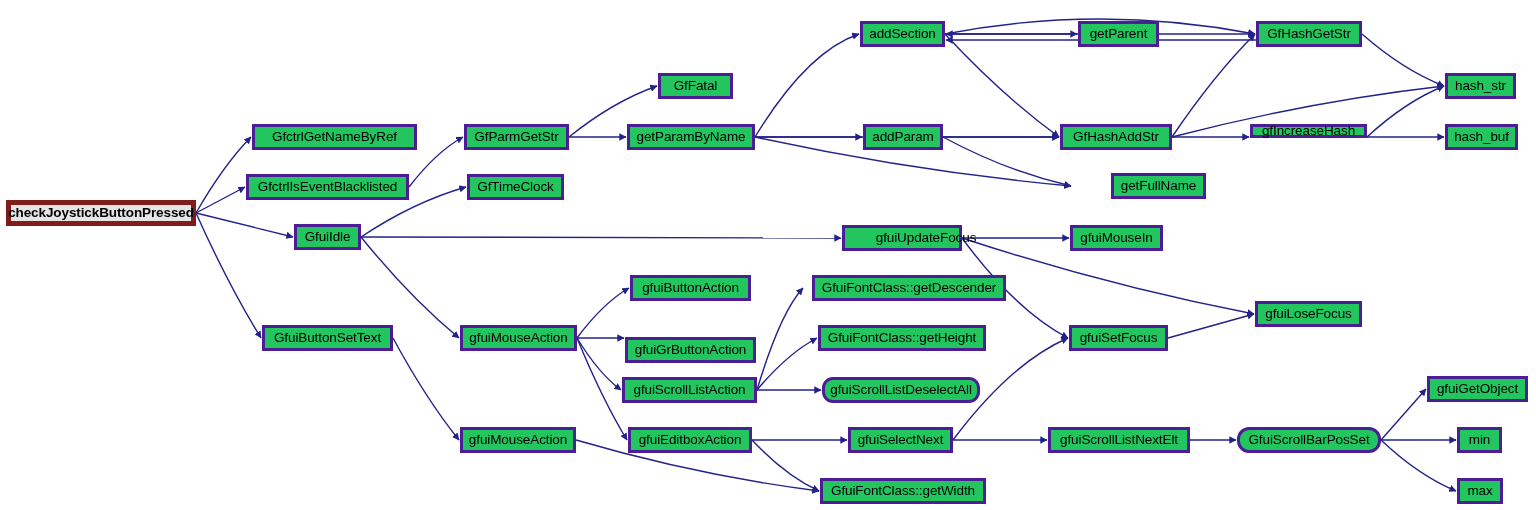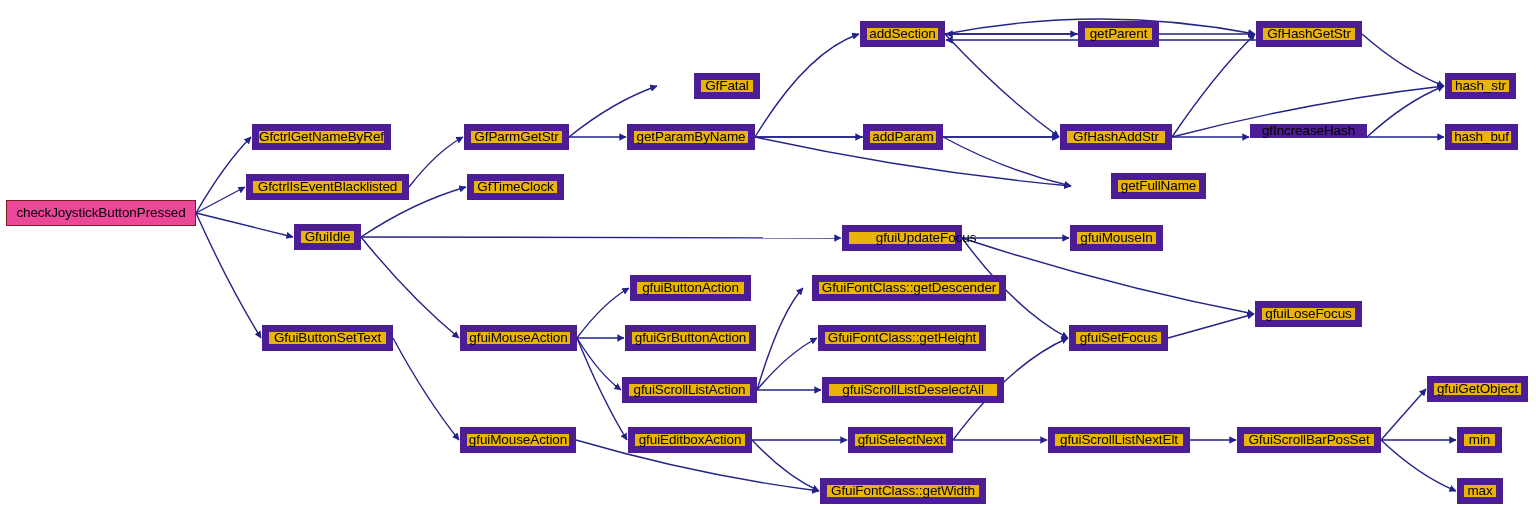--- a/index.html
+++ b/index.html
@@ -1,25 +1,25 @@
 <!DOCTYPE html>
 <html><head>
 <meta charset="utf-8">
 <style>
   html,body{margin:0;padding:0;background:#ffffff;}
   body{width:1536px;height:510px;overflow:hidden;
        font-family:"Liberation Sans","DejaVu Sans",sans-serif;}
   #graph{position:relative;width:1536px;height:510px;background:#ffffff;}
   #edges{position:absolute;left:0;top:0;width:1536px;height:510px;}
   .node{position:absolute;box-sizing:border-box;
-        border:7px solid #4c1d95;background:#eab308;
+        border:3px solid #4c1d95;background:#22c55e;
         display:flex;align-items:center;justify-content:center;
         font-size:13.5px;line-height:1;color:#000000;
         white-space:nowrap;letter-spacing:-0.1px;}
-  .node.root{background:#ec4899;border:1px solid #7f1d1d;}
+  .node.root{background:#e5e5e5;border:5px solid #7f1d1d;font-weight:bold;}
 </style>
 </head>
 <body>
 
 <div id="graph">
   <svg id="edges" viewBox="0 0 1536 510" xmlns="http://www.w3.org/2000/svg">
     <defs>
       <marker id="arrow" viewBox="0 0 10 10" refX="9.2" refY="5" markerWidth="5.2" markerHeight="5.2" orient="auto-start-reverse">
         <path d="M 0 0 L 10 5 L 0 10 z" fill="#22228a"></path>
       </marker>
@@ -71,51 +71,51 @@
         <path d="M 953 440 Q 1000 440 1047 440" marker-end="url(#arrow)"></path>
         <path d="M 953 440 Q 1010.5 363 1068 338" marker-end="url(#arrow)"></path>
         <path d="M 1190 440 Q 1213 440 1236 440" marker-end="url(#arrow)"></path>
         <path d="M 1381 440 Q 1403.5 414.5 1426 389" marker-end="url(#arrow)"></path>
         <path d="M 1381 440 Q 1418.5 440 1456 440" marker-end="url(#arrow)"></path>
         <path d="M 1381 440 Q 1418.5 475.5 1456 491" marker-end="url(#arrow)"></path>
       </g>
   </svg>
   <div id="node-layer">
       <div class="node root" style="left: 6px; top: 200px; width: 190px; height: 26px;">checkJoystickButtonPressed</div>
-      <div class="node" style="left: 252px; top: 124px; width: 139px; height: 26px;">GfctrlGetNameByRef</div>
+      <div class="node" style="left: 252px; top: 124px; width: 165px; height: 26px;">GfctrlGetNameByRef</div>
       <div class="node" style="left: 246px; top: 174px; width: 163px; height: 26px;">GfctrlIsEventBlacklisted</div>
       <div class="node" style="left: 294px; top: 224px; width: 67px; height: 26px;">GfuiIdle</div>
       <div class="node" style="left: 262px; top: 325px; width: 131px; height: 26px;">GfuiButtonSetText</div>
       <div class="node" style="left: 464px; top: 124px; width: 105px; height: 26px;">GfParmGetStr</div>
       <div class="node" style="left: 467px; top: 174px; width: 97px; height: 26px;">GfTimeClock</div>
       <div class="node" style="left: 460px; top: 325px; width: 117px; height: 26px;">gfuiMouseAction</div>
       <div class="node" style="left: 460px; top: 427px; width: 116px; height: 26px;">gfuiMouseAction</div>
-      <div class="node" style="left: 694px; top: 73px; width: 66px; height: 26px; text-align: right;">GfFatal</div>
+      <div class="node" style="left: 658px; top: 73px; width: 75px; height: 26px; text-align: right;">GfFatal</div>
       <div class="node" style="left: 627px; top: 124px; width: 128px; height: 26px;">getParamByName</div>
       <div class="node" style="left: 630px; top: 275px; width: 121px; height: 26px;">gfuiButtonAction</div>
-      <div class="node" style="left: 625px; top: 325px; width: 131px; height: 26px;">gfuiGrButtonAction</div>
+      <div class="node" style="left: 625px; top: 337px; width: 131px; height: 26px;">gfuiGrButtonAction</div>
       <div class="node" style="left: 622px; top: 377px; width: 135px; height: 26px;">gfuiScrollListAction</div>
       <div class="node" style="left: 628px; top: 427px; width: 124px; height: 26px;">gfuiEditboxAction</div>
       <div class="node" style="left: 860px; top: 21px; width: 85px; height: 26px;">addSection</div>
       <div class="node" style="left: 863px; top: 124px; width: 80px; height: 26px;">addParam</div>
       <div class="node" style="left: 842px; top: 225px; width: 120px; height: 26px; padding-left: 48px;">gfuiUpdateFocus</div>
       <div class="node" style="left: 804px; top: 275px; width: 194px; height: 26px; margin-left: 8px;">GfuiFontClass::getDescender</div>
       <div class="node" style="left: 818px; top: 325px; width: 168px; height: 26px;">GfuiFontClass::getHeight</div>
-      <div class="node" style="left: 822px; top: 377px; width: 182px; height: 26px;">gfuiScrollListDeselectAll</div>
+      <div class="node" style="left: 822px; top: 377px; width: 158px; height: 26px; border-radius: 11px;">gfuiScrollListDeselectAll</div>
       <div class="node" style="left: 848px; top: 427px; width: 105px; height: 26px;">gfuiSelectNext</div>
       <div class="node" style="left: 820px; top: 478px; width: 166px; height: 26px;">GfuiFontClass::getWidth</div>
       <div class="node" style="left: 1078px; top: 21px; width: 81px; height: 26px;">getParent</div>
       <div class="node" style="left: 1060px; top: 124px; width: 112px; height: 26px;">GfHashAddStr</div>
       <div class="node" style="left: 1072px; top: 173px; width: 95px; height: 26px; margin-left: 39px;">getFullName</div>
       <div class="node" style="left: 1070px; top: 225px; width: 93px; height: 26px;">gfuiMouseIn</div>
       <div class="node" style="left: 1069px; top: 325px; width: 99px; height: 26px;">gfuiSetFocus</div>
       <div class="node" style="left: 1048px; top: 427px; width: 142px; height: 26px;">gfuiScrollListNextElt</div>
       <div class="node" style="left: 1256px; top: 21px; width: 106px; height: 26px;">GfHashGetStr</div>
       <div class="node" style="left: 1250px; top: 124px; width: 117px; height: 14px;">gfIncreaseHash</div>
       <div class="node" style="left: 1255px; top: 301px; width: 107px; height: 26px;">gfuiLoseFocus</div>
-      <div class="node" style="left: 1237px; top: 427px; width: 144px; height: 26px;">GfuiScrollBarPosSet</div>
+      <div class="node" style="left: 1237px; top: 427px; width: 144px; height: 26px; border-radius: 12px;">GfuiScrollBarPosSet</div>
       <div class="node" style="left: 1445px; top: 73px; width: 71px; height: 26px;">hash_str</div>
       <div class="node" style="left: 1445px; top: 124px; width: 73px; height: 26px;">hash_buf</div>
       <div class="node" style="left: 1427px; top: 376px; width: 101px; height: 26px;">gfuiGetObject</div>
       <div class="node" style="left: 1457px; top: 427px; width: 45px; height: 26px;">min</div>
       <div class="node" style="left: 1457px; top: 478px; width: 46px; height: 26px;">max</div>
     </div>
 </div>
 
 </body></html>

